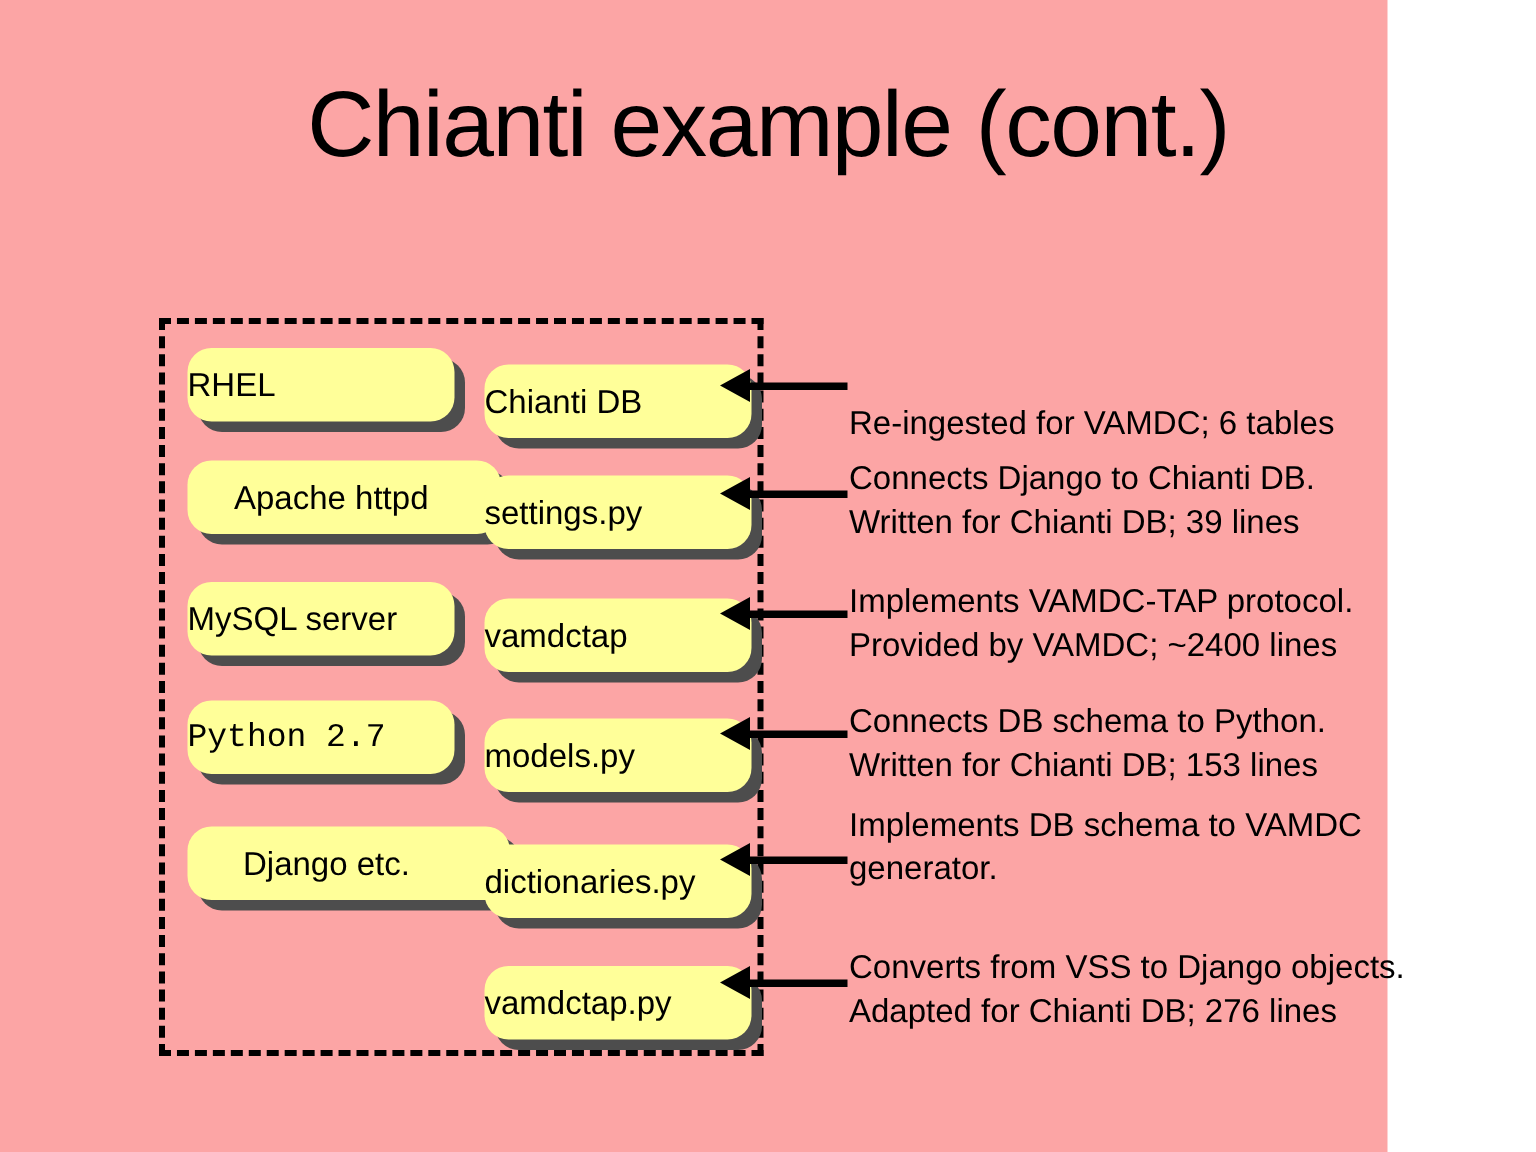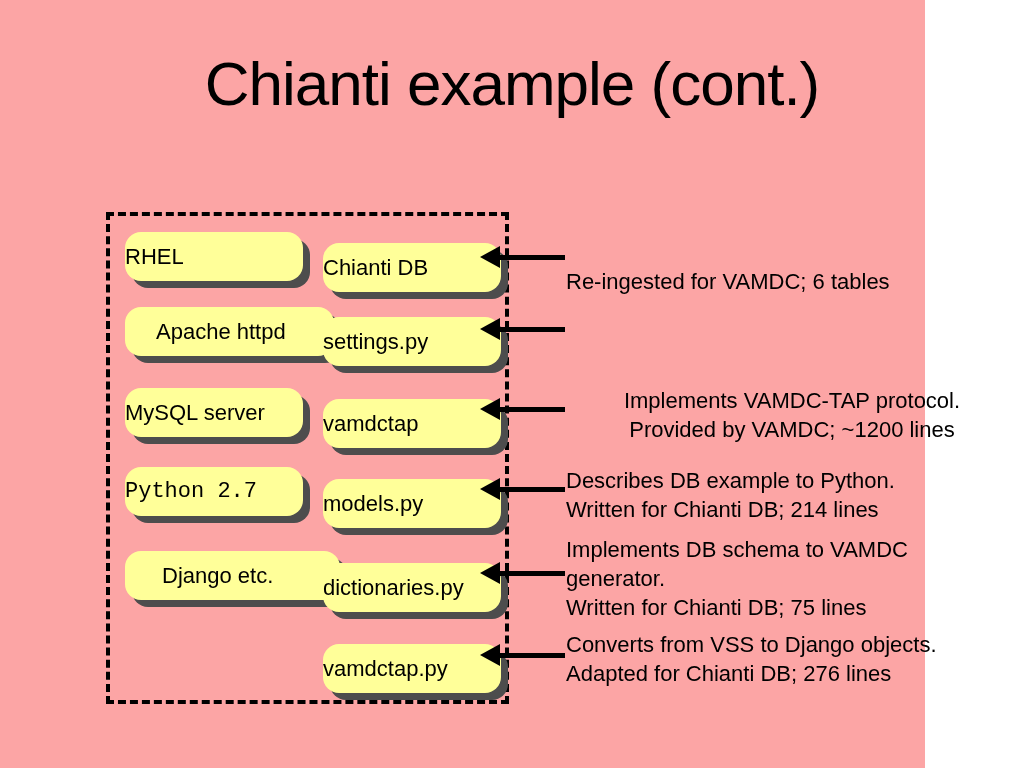--- a/index.html
+++ b/index.html
@@ -65,21 +65,21 @@
     height: 5px; background: #000000;
   }
 
   .annotation {
     position: absolute;
     left: 566px; width: 452px;
     font-size: 22px;
     line-height: 29px;
     color: #000000;
   }
-  .n0 { top: 244px; margin-top: 23px; } .n1 { top: 304px; } .n2 { top: 386px; text-align: center; } .n3 { top: 466px; } .n4 { top: 535px; } .n5 { top: 630px; }
+  .n0 { top: 244px; margin-top: 23px; } .n1 { top: 304px; } .n2 { top: 386px; } .n3 { top: 466px; } .n4 { top: 535px; } .n5 { top: 630px; }
 </style>
 </head>
 <body>
 
 <div class="slide">
 
   <div class="slide-title">Chianti example (cont.)</div>
 
   <div class="stack-box"></div>
 
@@ -139,31 +139,34 @@
       <span class="shaft"></span>
     </div>
   <div class="arrow a5">
       <span class="head"></span>
       <span class="shaft"></span>
     </div>
 
   <div class="annotation n0">
     <div>Re-ingested for VAMDC; 6 tables</div>
   </div>
+  <div class="annotation n1">
+    <div>Connects Django to Chianti DB.</div>
+    <div>Written for Chianti DB; 39 lines</div>
+  </div>
   <div class="annotation n2">
     <div>Implements VAMDC-TAP protocol.</div>
-    <div>Provided by VAMDC; ~1200 lines</div>
+    <div>Provided by VAMDC; ~2400 lines</div>
   </div>
   <div class="annotation n3">
-    <div>Describes DB example to Python.</div>
-    <div>Written for Chianti DB; 214 lines</div>
+    <div>Connects DB schema to Python.</div>
+    <div>Written for Chianti DB; 153 lines</div>
   </div>
   <div class="annotation n4">
     <div>Implements DB schema to VAMDC</div>
     <div>generator.</div>
-    <div>Written for Chianti DB; 75 lines</div>
   </div>
   <div class="annotation n5">
     <div>Converts from VSS to Django objects.</div>
     <div>Adapted for Chianti DB; 276 lines</div>
   </div>
 
 </div>
 
 </body></html>

